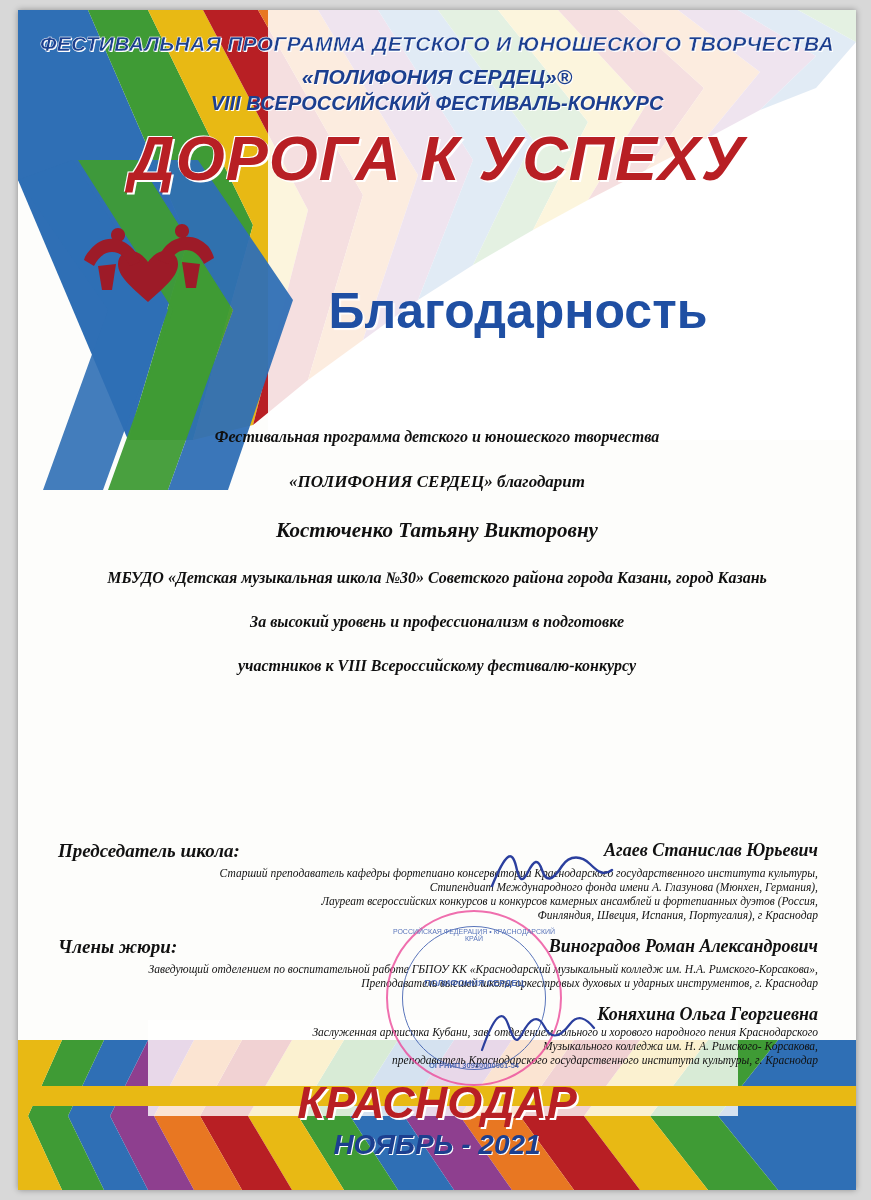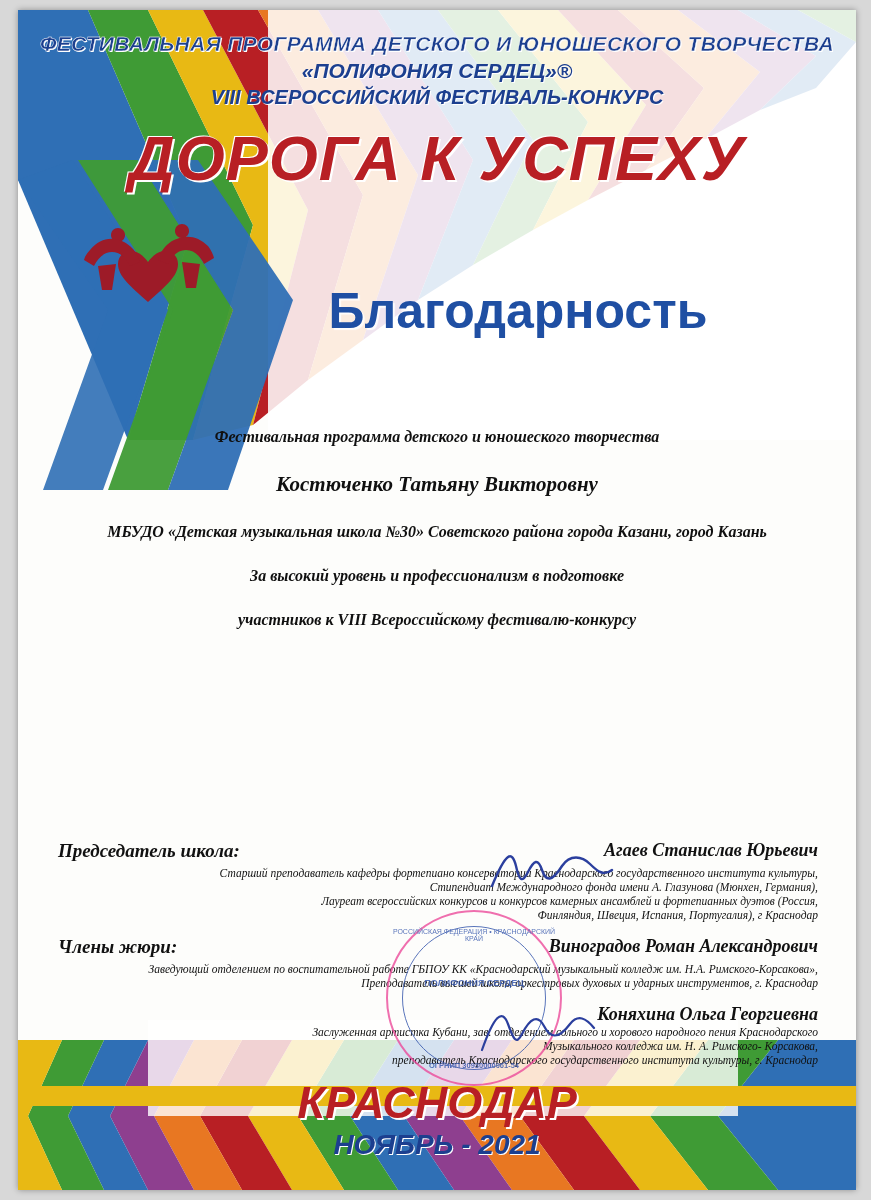--- a/index.html
+++ b/index.html
@@ -24,32 +24,32 @@
   .hdr{position:absolute;left:0;top:22px;width:838px;text-align:center;z-index:6;}
   .hdr .l1{
     font-family:"Liberation Sans", sans-serif;
     font-weight:bold;font-style:italic;font-size:21px;letter-spacing:.3px;
     color:#1c3f8f;
     -webkit-text-stroke:.4px #fff;
     text-shadow:1px 1px 0 #fff;
   }
   .hdr .l2{
     font-family:"Liberation Sans", sans-serif;
-    font-weight:bold;font-style:italic;font-size:21px;color:#1c3f8f;margin-top:3px;
+    font-weight:bold;font-style:italic;font-size:21px;color:#1c3f8f;margin-top:9px;
     text-shadow:1px 1px 0 #fff;
   }
   .hdr .l3{
     font-family:"Liberation Sans", sans-serif;
     font-weight:bold;font-style:italic;font-size:20px;color:#1c3f8f;margin-top:3px;
     text-shadow:1px 1px 0 #fff;
   }
   .hdr .big{
     font-family:"Liberation Sans", sans-serif;
     font-weight:bold;font-style:italic;font-size:63px;line-height:66px;
-    color:#b81f24;margin-top:16px;letter-spacing:1px;
+    color:#b81f24;margin-top:10px;letter-spacing:1px;
     text-shadow:2px 2px 0 #fff, -1px -1px 0 #fff;
   }
   
   .emblem{position:absolute;left:60px;top:200px;width:140px;height:110px;z-index:7;}
   
   .title{
     position:absolute;left:240px;top:272px;width:520px;text-align:center;z-index:8;
     font-family:"Liberation Sans", sans-serif;
     font-weight:bold;font-size:50px;color:#1f4fa3;
     text-shadow:2px 2px 1px rgba(255,255,255,.9);
@@ -177,20 +177,21 @@
         <path d="M130 36 C120 26 108 24 96 30 C88 34 82 42 80 50 L90 54 C94 46 100 40 108 40 C116 40 122 46 126 54 L136 48 C135 44 133 40 130 36 Z"></path>
         <path d="M122 54 L104 52 L108 78 L118 78 Z"></path>
       </g>
     </svg>
   </div>
 
   <div class="title">Благодарность</div>
 
   <div class="body">
     <p class="ln1">Фестивальная программа детского и юношеского творчества</p>
+    <p class="ln2">«ПОЛИФОНИЯ СЕРДЕЦ» благодарит</p>
     <p class="ln3">Костюченко Татьяну Викторовну</p>
     <p class="ln4">МБУДО «Детская музыкальная школа №30» Советского района города Казани, город Казань</p>
     <p class="ln5">За высокий уровень и профессионализм в подготовке</p>
     <p class="ln6">участников к VIII Всероссийскому фестивалю-конкурсу</p>
   </div>
 
   <div class="jury">
     <div class="jrow">
       <span class="jlabel">Председатель школа:</span>
       <span class="jname">Агаев Станислав Юрьевич</span>

